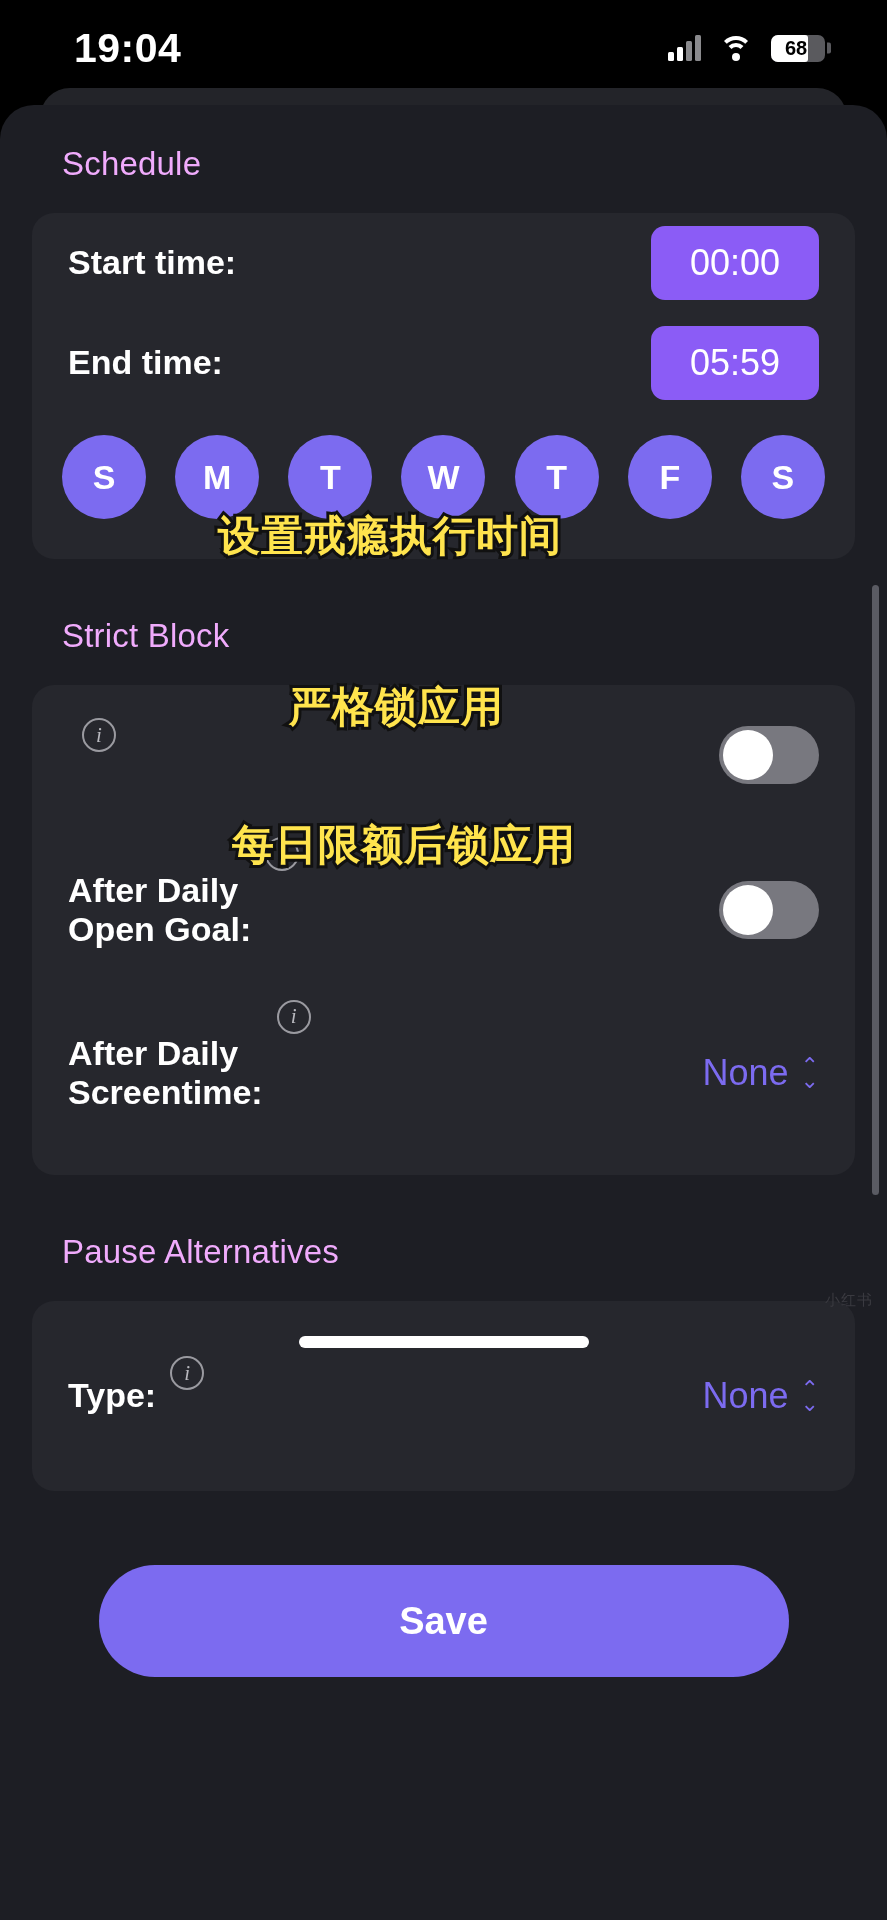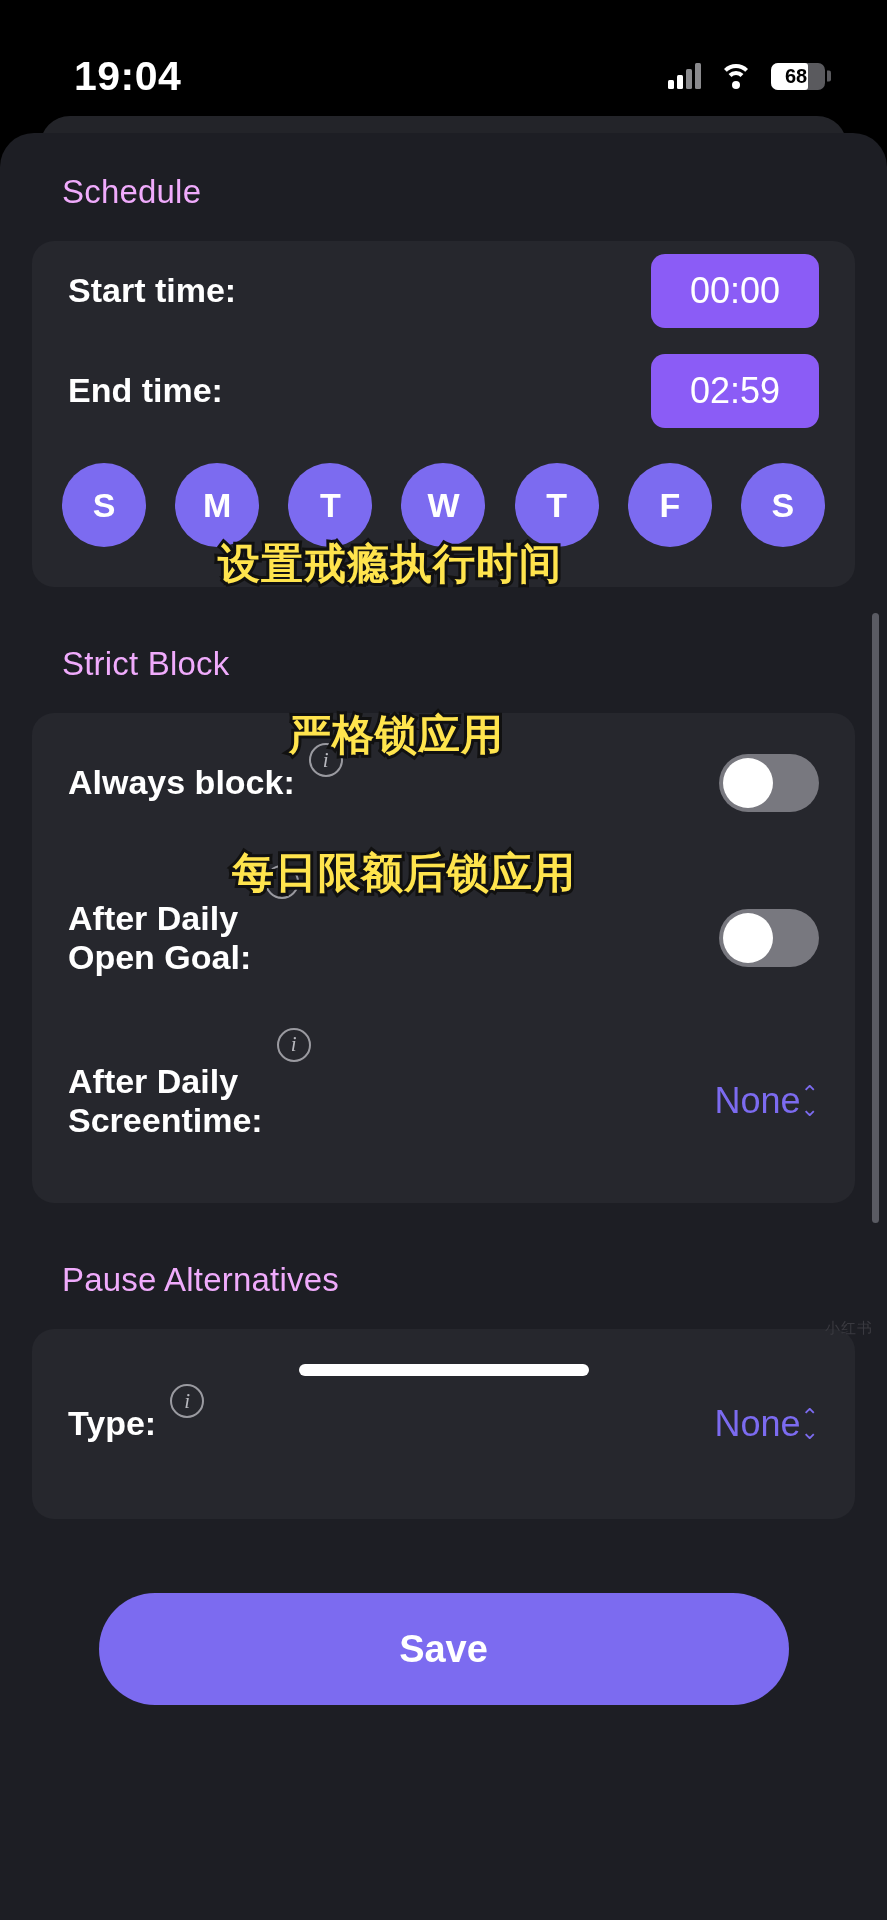--- a/index.html
+++ b/index.html
@@ -2,21 +2,21 @@
 <html><head>
 <meta charset="utf-8">
 <style>
   * { margin:0; padding:0; box-sizing:border-box; }
   html, body {
     width:887px; height:1920px;
     background:#000;
     font-family:"Liberation Sans", sans-serif;
     overflow:hidden;
   }
-  #screen { position:relative; width:887px; height:1372px; background:#000;margin-top:28px; }
+  #screen { position:relative; width:887px; height:1372px; background:#000; }
 
   
   .statusbar {
     position:absolute; top:0; left:0; width:887px; height:96px;
     display:flex; align-items:center; justify-content:space-between;
     padding:0 62px 0 74px; color:#fff; z-index:50;
   }
   .sb-time { font-size:41px; font-weight:600; letter-spacing:0.5px; }
   .sb-right { display:flex; align-items:center; gap:18px; }
 
@@ -105,21 +105,21 @@
     width:100px; height:58px; border-radius:29px; background:#78787f;
     position:relative; flex:none;
   }
   .toggle .knob {
     position:absolute; top:4px; left:4px; width:50px; height:50px;
     border-radius:50%; background:#fff;
   }
 
   
   .dropdown {
-    display:flex; align-items:center; 
+    display:flex; align-items:center; gap:12px;
     color:#7c6bf0; font-size:36px; font-weight:400;
   }
   .dd-arrows { display:flex; flex-direction:column; gap:4px; line-height:0.5; font-size:22px; }
 
   
   .annot {
     position:absolute; color:#ffe44d; font-weight:900;
     font-size:42px; letter-spacing:1px; white-space:nowrap;
     -webkit-text-stroke:6px #111; paint-order:stroke fill;
     z-index:30; pointer-events:none;
@@ -182,40 +182,39 @@
 
     <div class="section-title">Schedule</div>
 
     <div class="card">
       <div class="row">
         <div class="row-label">Start time:</div>
         <div class="chip">00:00</div>
       </div>
       <div class="row">
         <div class="row-label">End time:</div>
-        <div class="chip">02:59</div>
+        <div class="chip">05:59</div>
       </div>
       <div class="days">
         <div class="day" style="background:#7c6bf0">S</div>
         <div class="day" style="background:#7c6bf0">M</div>
         <div class="day" style="background:#7c6bf0">T</div>
         <div class="day" style="background:#7c6bf0">W</div>
         <div class="day" style="background:#7c6bf0">T</div>
         <div class="day" style="background:#7c6bf0">F</div>
         <div class="day" style="background:#7c6bf0">S</div>
       </div>
     </div>
 
     <div class="section-title" style="padding-top:58px">Strict Block</div>
 
     <div class="card">
 
       <div class="row" style="min-height:140px">
         <div class="label-wrap">
-          <div class="row-label">Always block:</div>
           <span class="info-icon">i</span>
         </div>
         <div class="toggle">
             <div class="knob"></div>
           </div>
       </div>
 
       <div class="row" style="min-height:170px">
         <div class="label-wrap">
           <div class="row-label">After Daily

